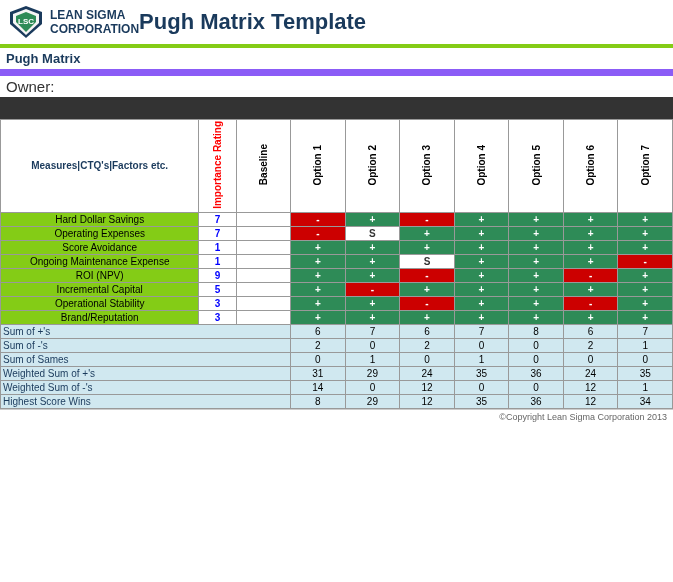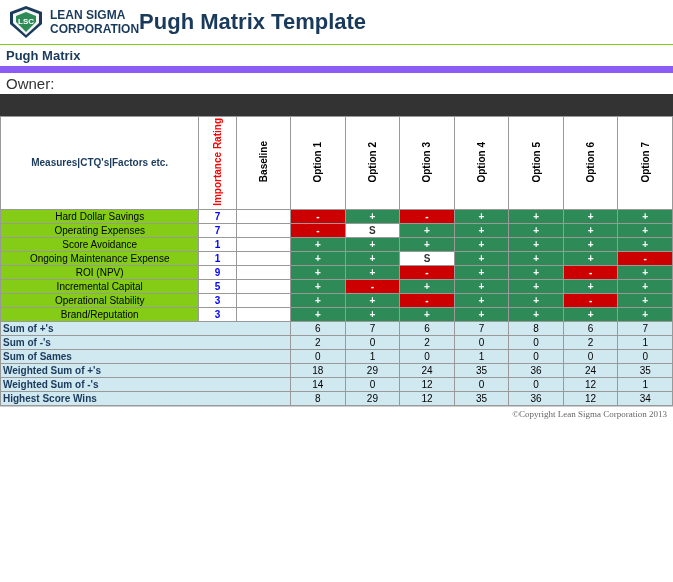--- a/index.html
+++ b/index.html
@@ -13,21 +13,21 @@
       width: 673px;
       min-height: 582px;
       background: #fff;
       padding: 0;
     }
     
     .header {
       display: flex;
       align-items: center;
       padding: 4px 8px;
-      border-bottom: 1px solid #84cc16;
+      border-bottom: 4px solid #84cc16;
     }
     .logo-area {
       display: flex;
       align-items: center;
       gap: 6px;
     }
     .logo-shield {
       width: 36px;
       height: 36px;
     }
@@ -157,36 +157,35 @@
       background: #fff;
     }
 
     
     .sum-row td {
       background: #d0e8f0;
     }
     .sum-label {
       text-align: left !important;
       padding-left: 4px;
-      font-weight: bold;
+      font-weight: normal;
       color: #1a3a5c;
       margin-top: 20px;
     }
     .sum-row td:first-child {
       text-align: left;
     }
 
     
     .footer {
       text-align: right;
       font-size: 9px;
       color: #666;
       padding: 2px 6px;
       border-top: 1px solid #ccc;
-      font-family: Liberation Serif, serif;
     }
   </style>
 </head>
 <body>
 
 <div class="page">
 
   <div class="header">
     <div class="logo-area">
       <svg class="logo-shield" viewBox="0 0 36 36">
@@ -387,21 +386,21 @@
           <td>0</td>
           <td>1</td>
           <td>0</td>
           <td>1</td>
           <td>0</td>
           <td>0</td>
           <td>0</td>
         </tr>
         <tr class="sum-row">
           <td colspan="3" class="sum-label">Weighted Sum of +'s</td>
-          <td>18</td>
+          <td>31</td>
           <td>29</td>
           <td>24</td>
           <td>35</td>
           <td>36</td>
           <td>24</td>
           <td>35</td>
         </tr>
         <tr class="sum-row">
           <td colspan="3" class="sum-label">Weighted Sum of -'s</td>
           <td>14</td>

